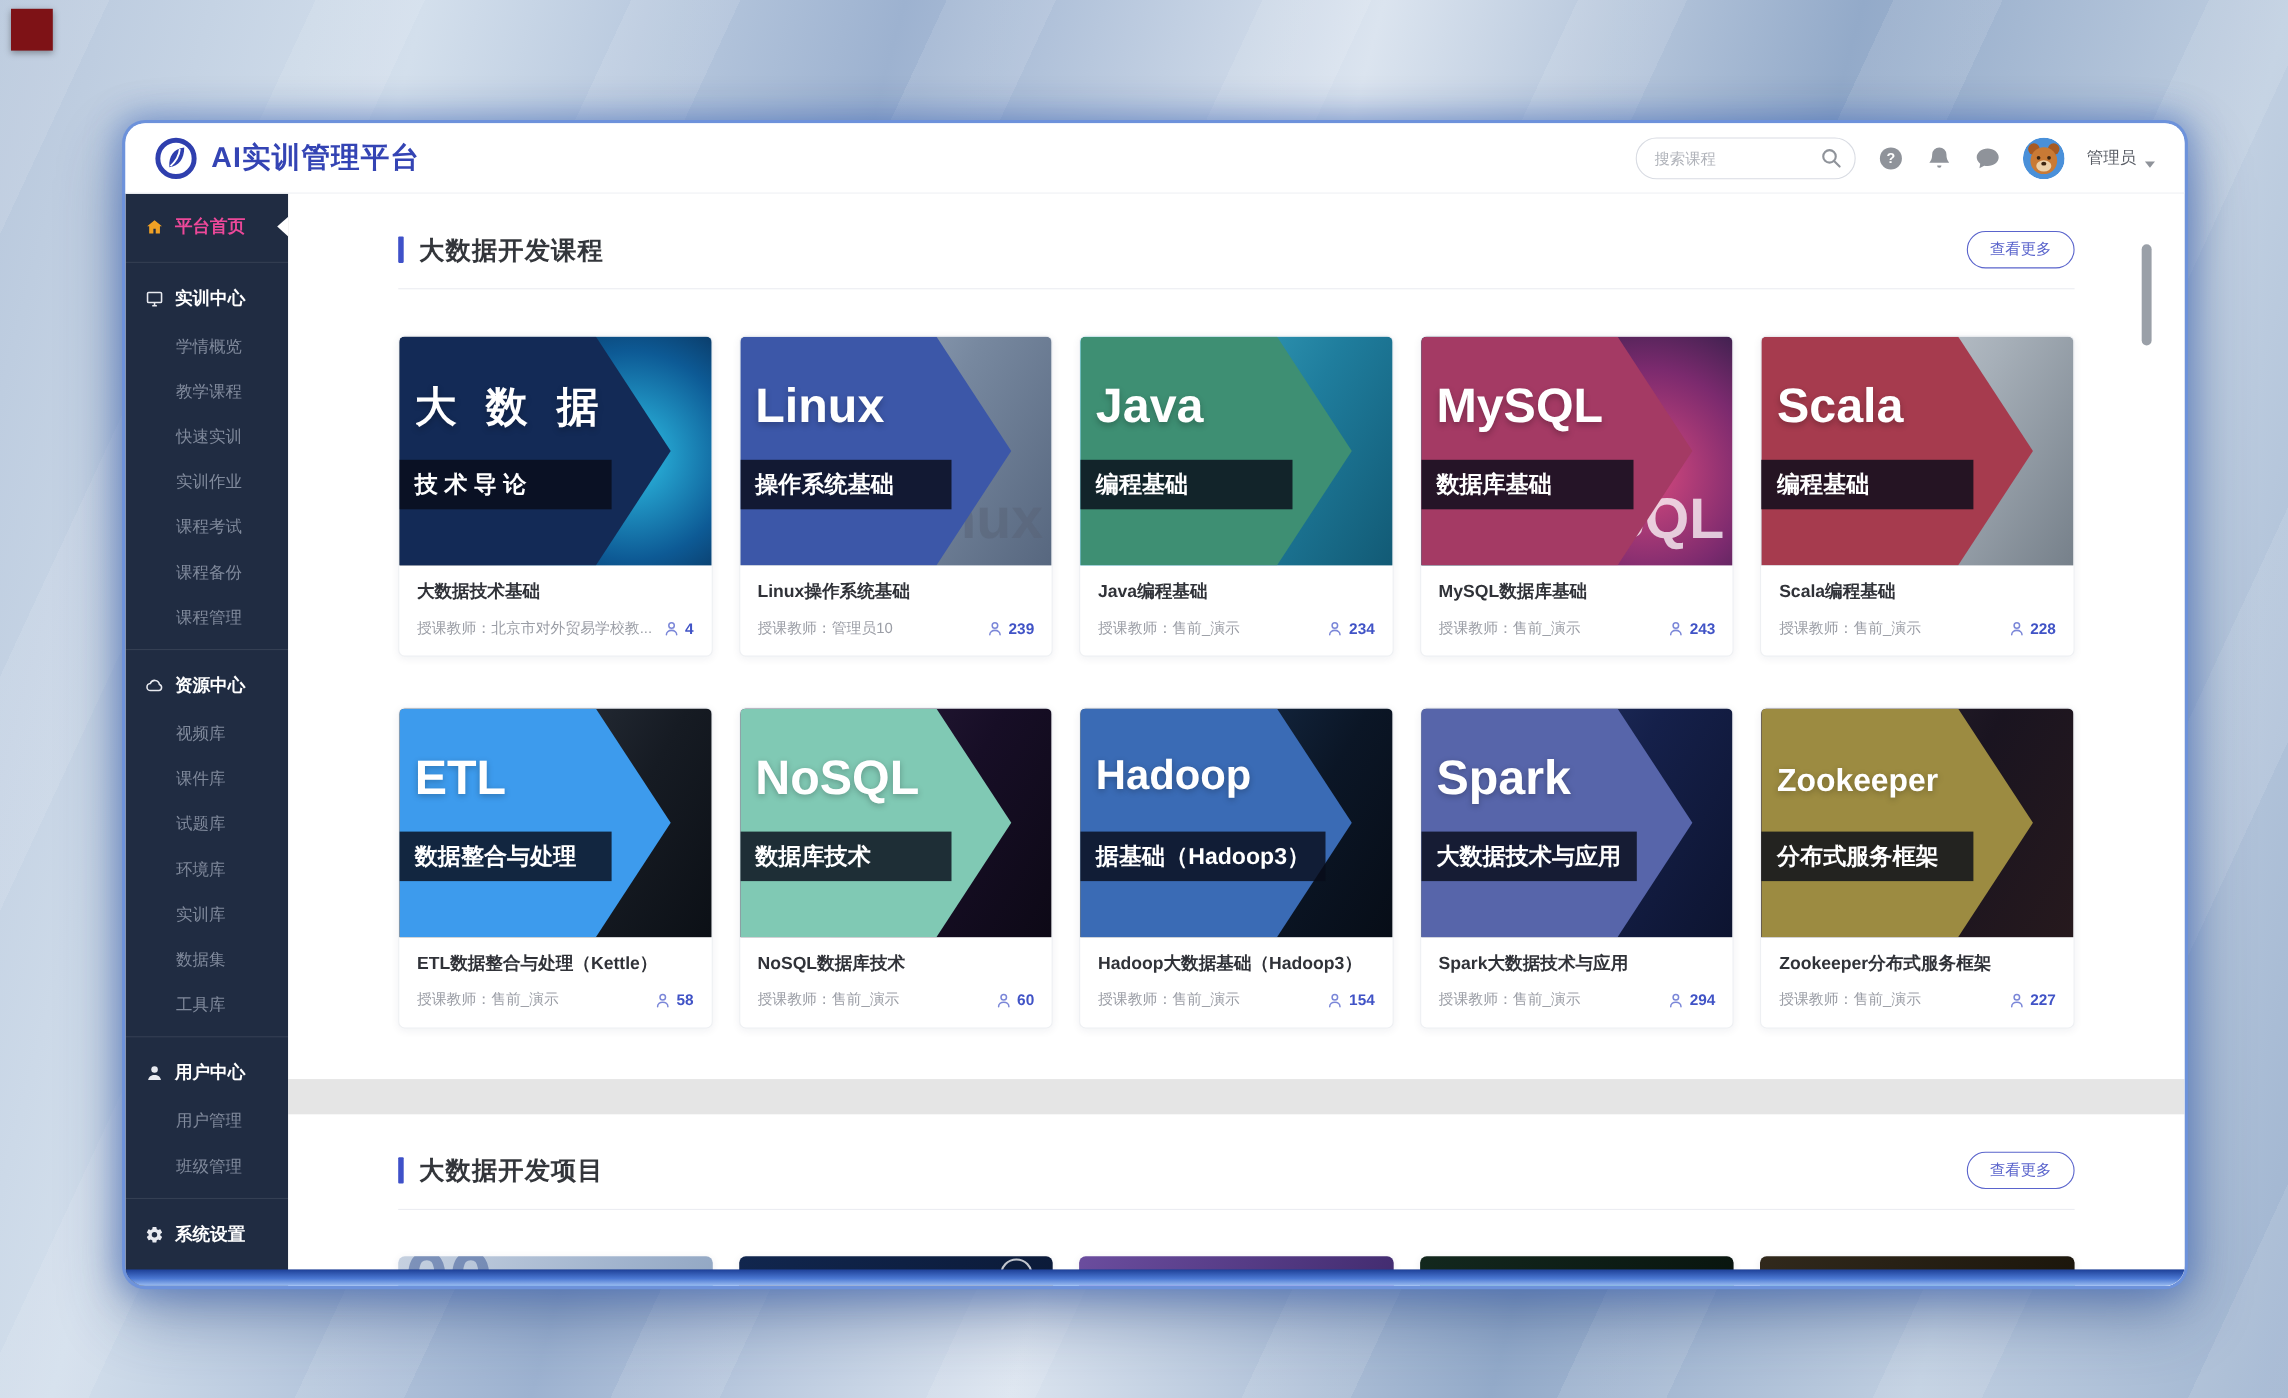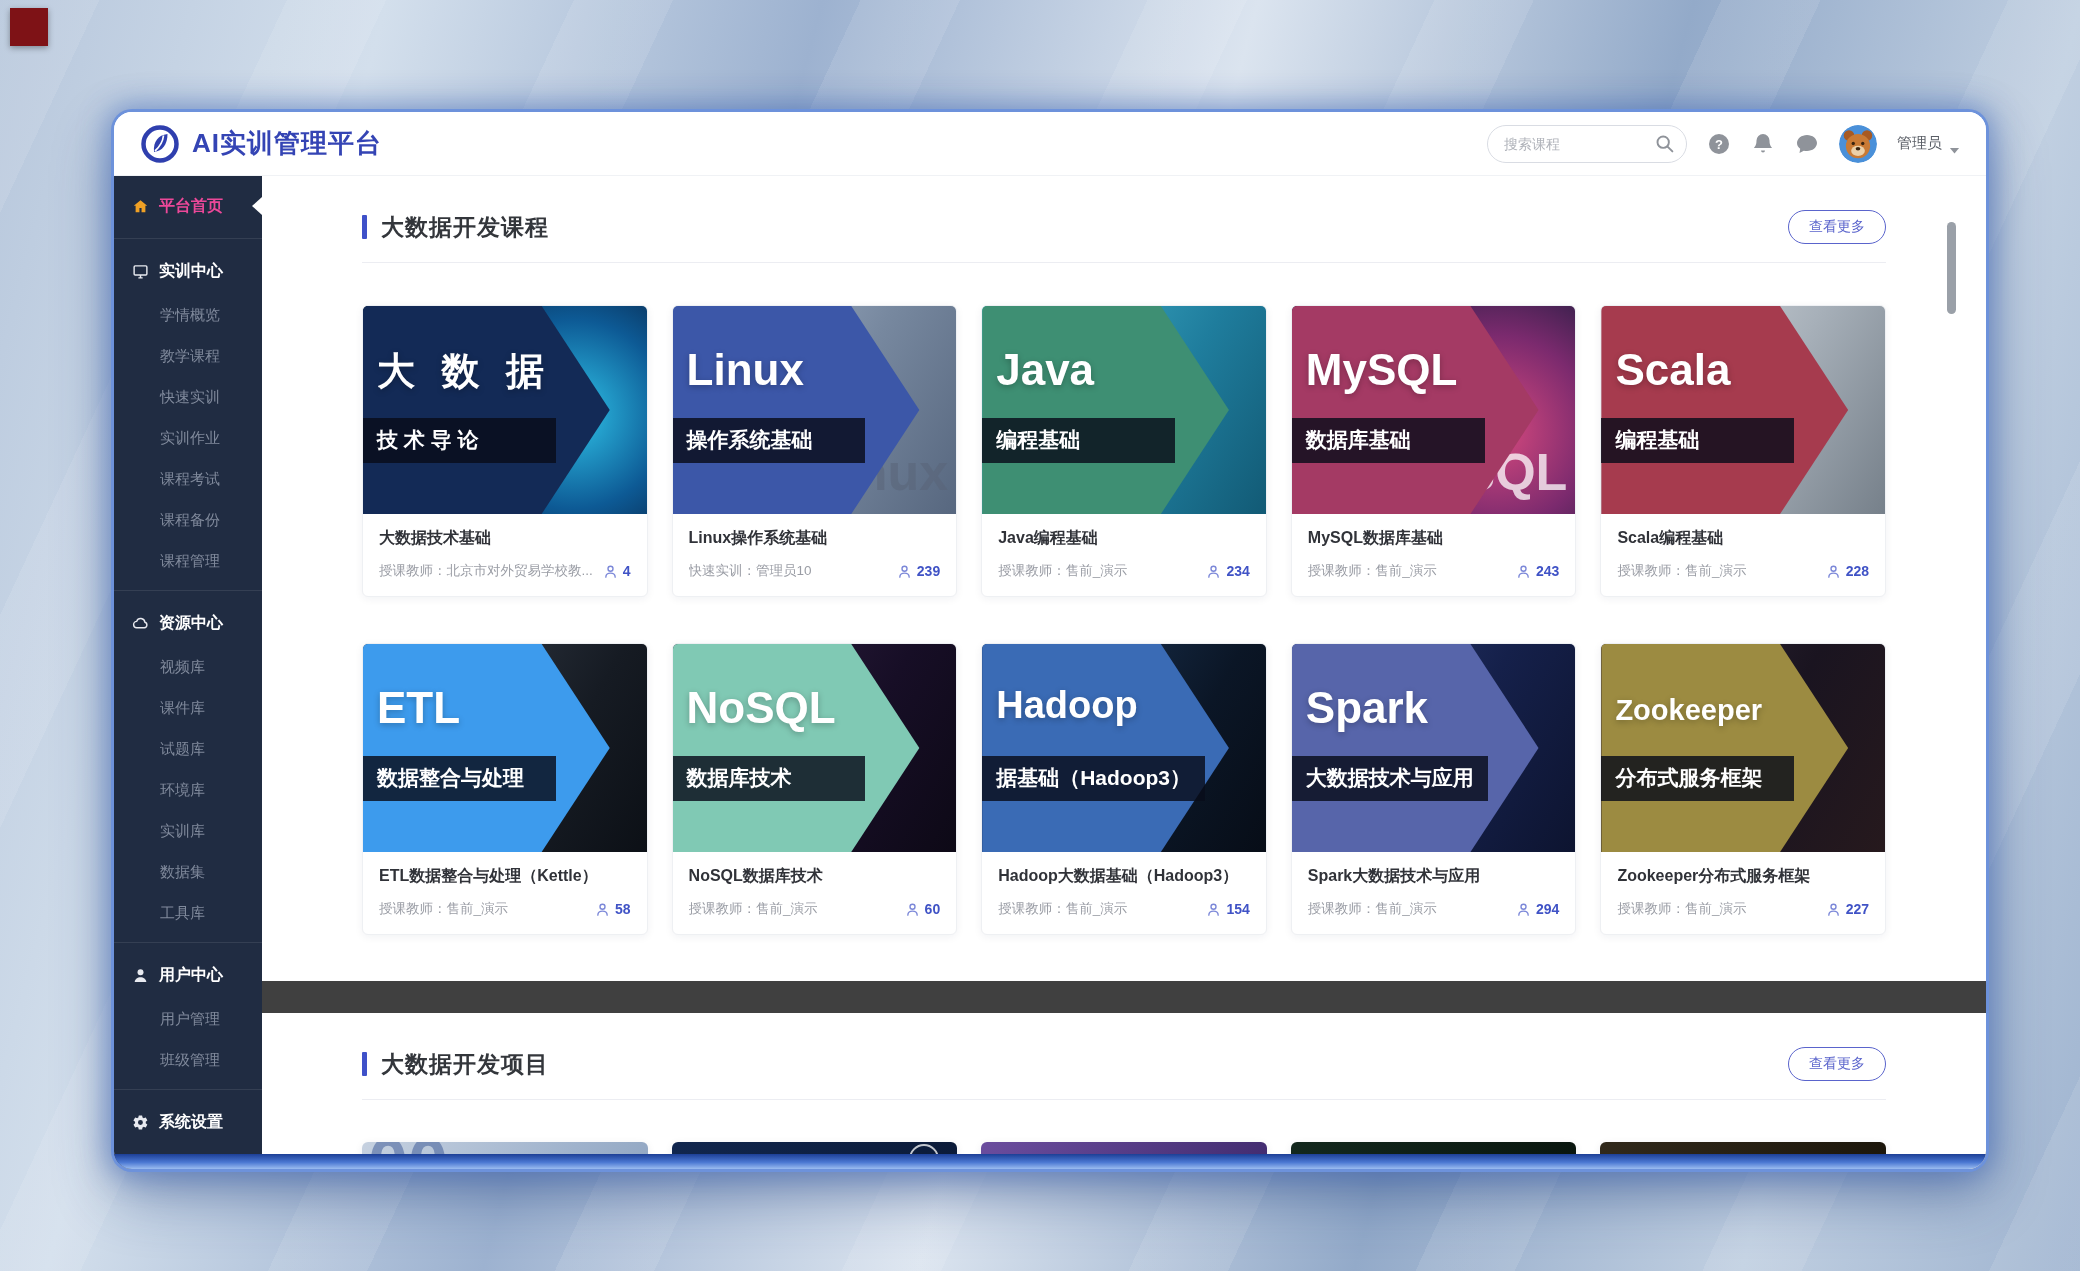--- a/index.html
+++ b/index.html
@@ -42,21 +42,21 @@
   .side-group { position:relative; height:48px; display:flex; align-items:center; gap:10px; padding-left:18px; color:#fff; font-size:16px; font-weight:600; cursor:pointer; white-space:nowrap; }
   .side-group .g-icon { width:17px; height:17px; color:#e8eaf0; display:inline-flex; }
   .side-group.active { color:#ec4899; }
   .side-group.active .g-icon { color:#f0a125; }
   .side-group.active::after { content:""; position:absolute; right:0; top:50%; transform:translateY(-50%);
     border-top:9px solid transparent; border-bottom:9px solid transparent; border-right:10px solid #ffffff; }
   .side-child { height:41px; display:flex; align-items:center; padding-left:46px; color:#808a9c; font-size:15px; cursor:pointer; white-space:nowrap; }
   .side-divider { height:1px; background:rgba(255,255,255,0.09); margin:8px 0; }
 
   
-  .content { flex:1; background:#404040; position:relative; overflow:hidden; }
+  .content { flex:1; background:#e5e5e5; position:relative; overflow:hidden; }
   .panel { background:#fff; padding:0 100px; }
   .panel-1 { padding-top:34px; padding-bottom:46px; }
   .panel-2 { margin-top:32px; padding-top:34px; height:540px; }
   .sec-head { display:flex; align-items:center; }
   .sec-bar { width:5px; height:24px; background:#3f51c9; margin-right:14px; border-radius:1px; }
   .sec-title { font-size:23px; color:#33363b; font-weight:600; letter-spacing:1px; }
   .more-btn { margin-left:auto; padding:7px 20px; border:1px solid #5a64cc; color:#5a64cc; background:#fff; border-radius:999px; font-size:14px; cursor:pointer; }
   .sec-divider { height:1px; background:#ecedf2; margin-top:18px; }
   .grid { display:grid; grid-template-columns:repeat(5,1fr); gap:24px; margin-top:42px; }
   .grid.row-2 { margin-top:46px; }
@@ -285,21 +285,21 @@
       <span class="bg-text" style="color: rgba(90, 100, 120, 0.55);">inux</span>
       <span class="chev" style="background: rgb(60, 87, 168);"></span>
       <span class="cover-title">Linux</span>
       <span class="band">
         <span class="band-text">操作系统基础</span>
       </span>
     </div>
     <div class="card-body">
       <div class="c-title">Linux操作系统基础</div>
       <div class="c-meta">
-        <span class="c-teacher">快速实训：管理员10</span>
+        <span class="c-teacher">授课教师：管理员10</span>
         <span class="c-count">
           <svg viewBox="0 0 24 24" fill="none" stroke="currentColor" stroke-width="2.2" stroke-linecap="round">
                         <circle cx="12" cy="7.5" r="4"></circle>
                         <path d="M4.5 21c0-4 3.5-6.5 7.5-6.5s7.5 2.5 7.5 6.5"></path>
                       </svg>
           <span class="c-num">239</span>
         </span>
       </div>
     </div>
   </div>

